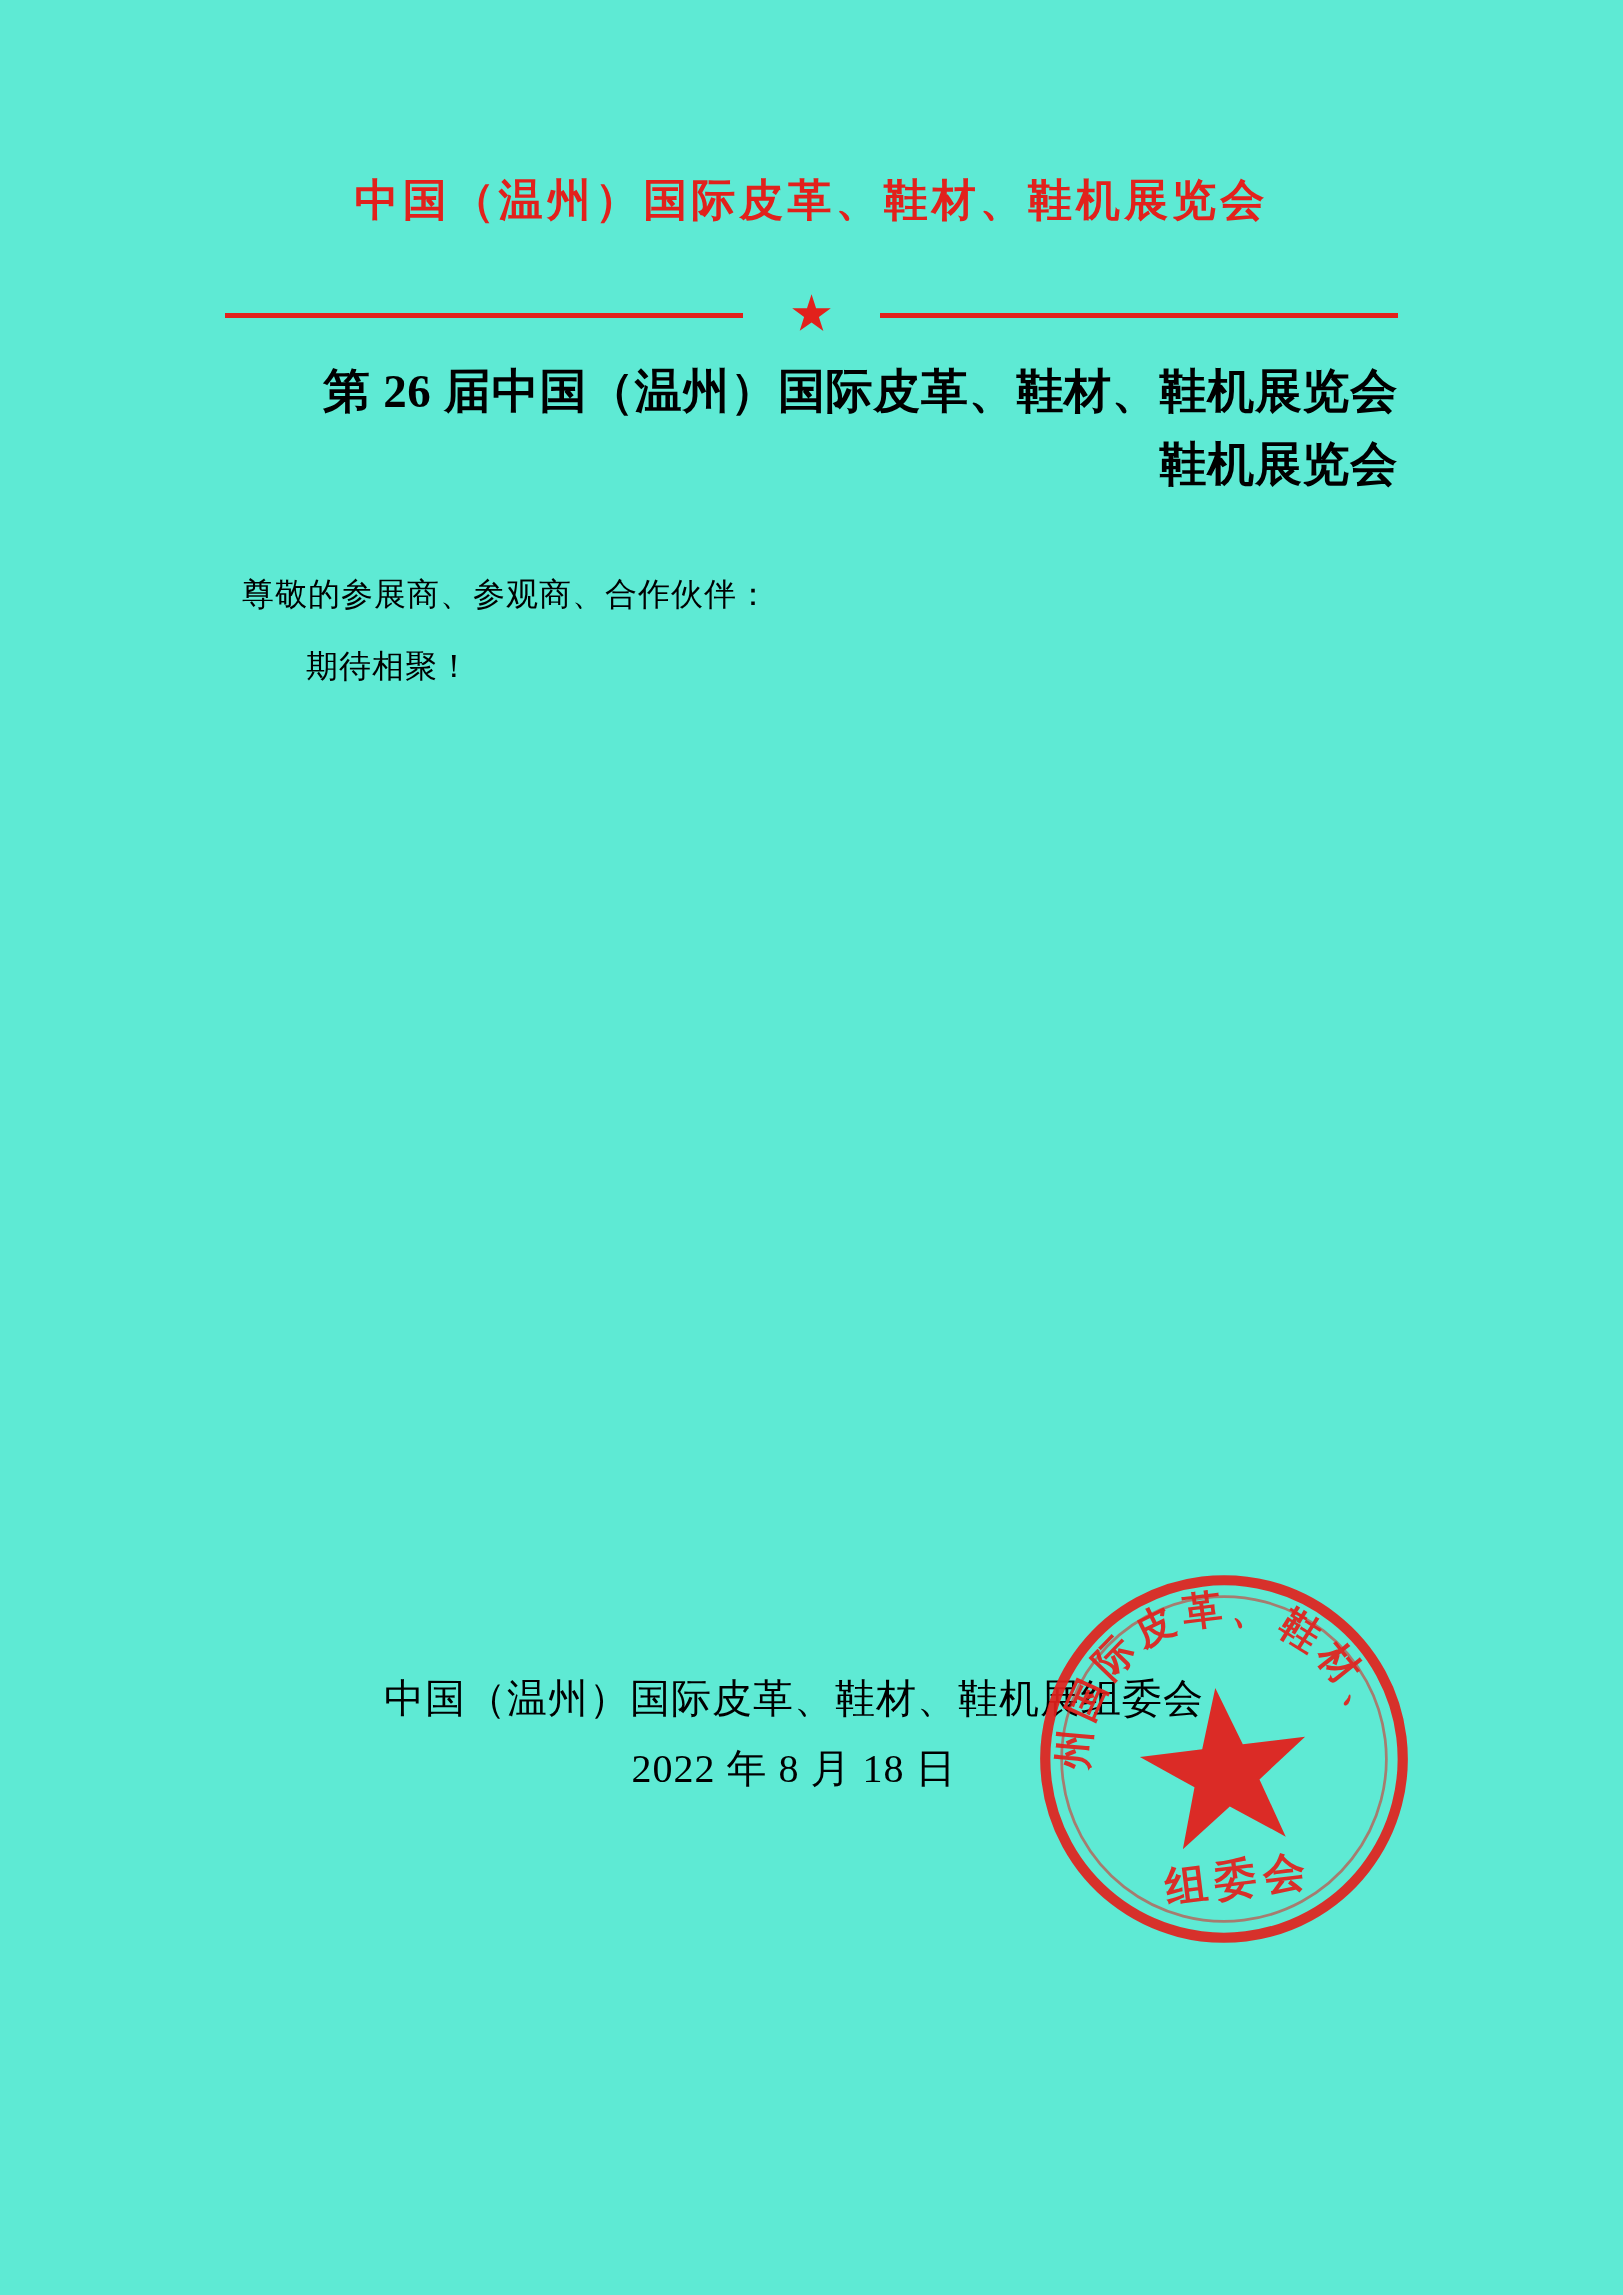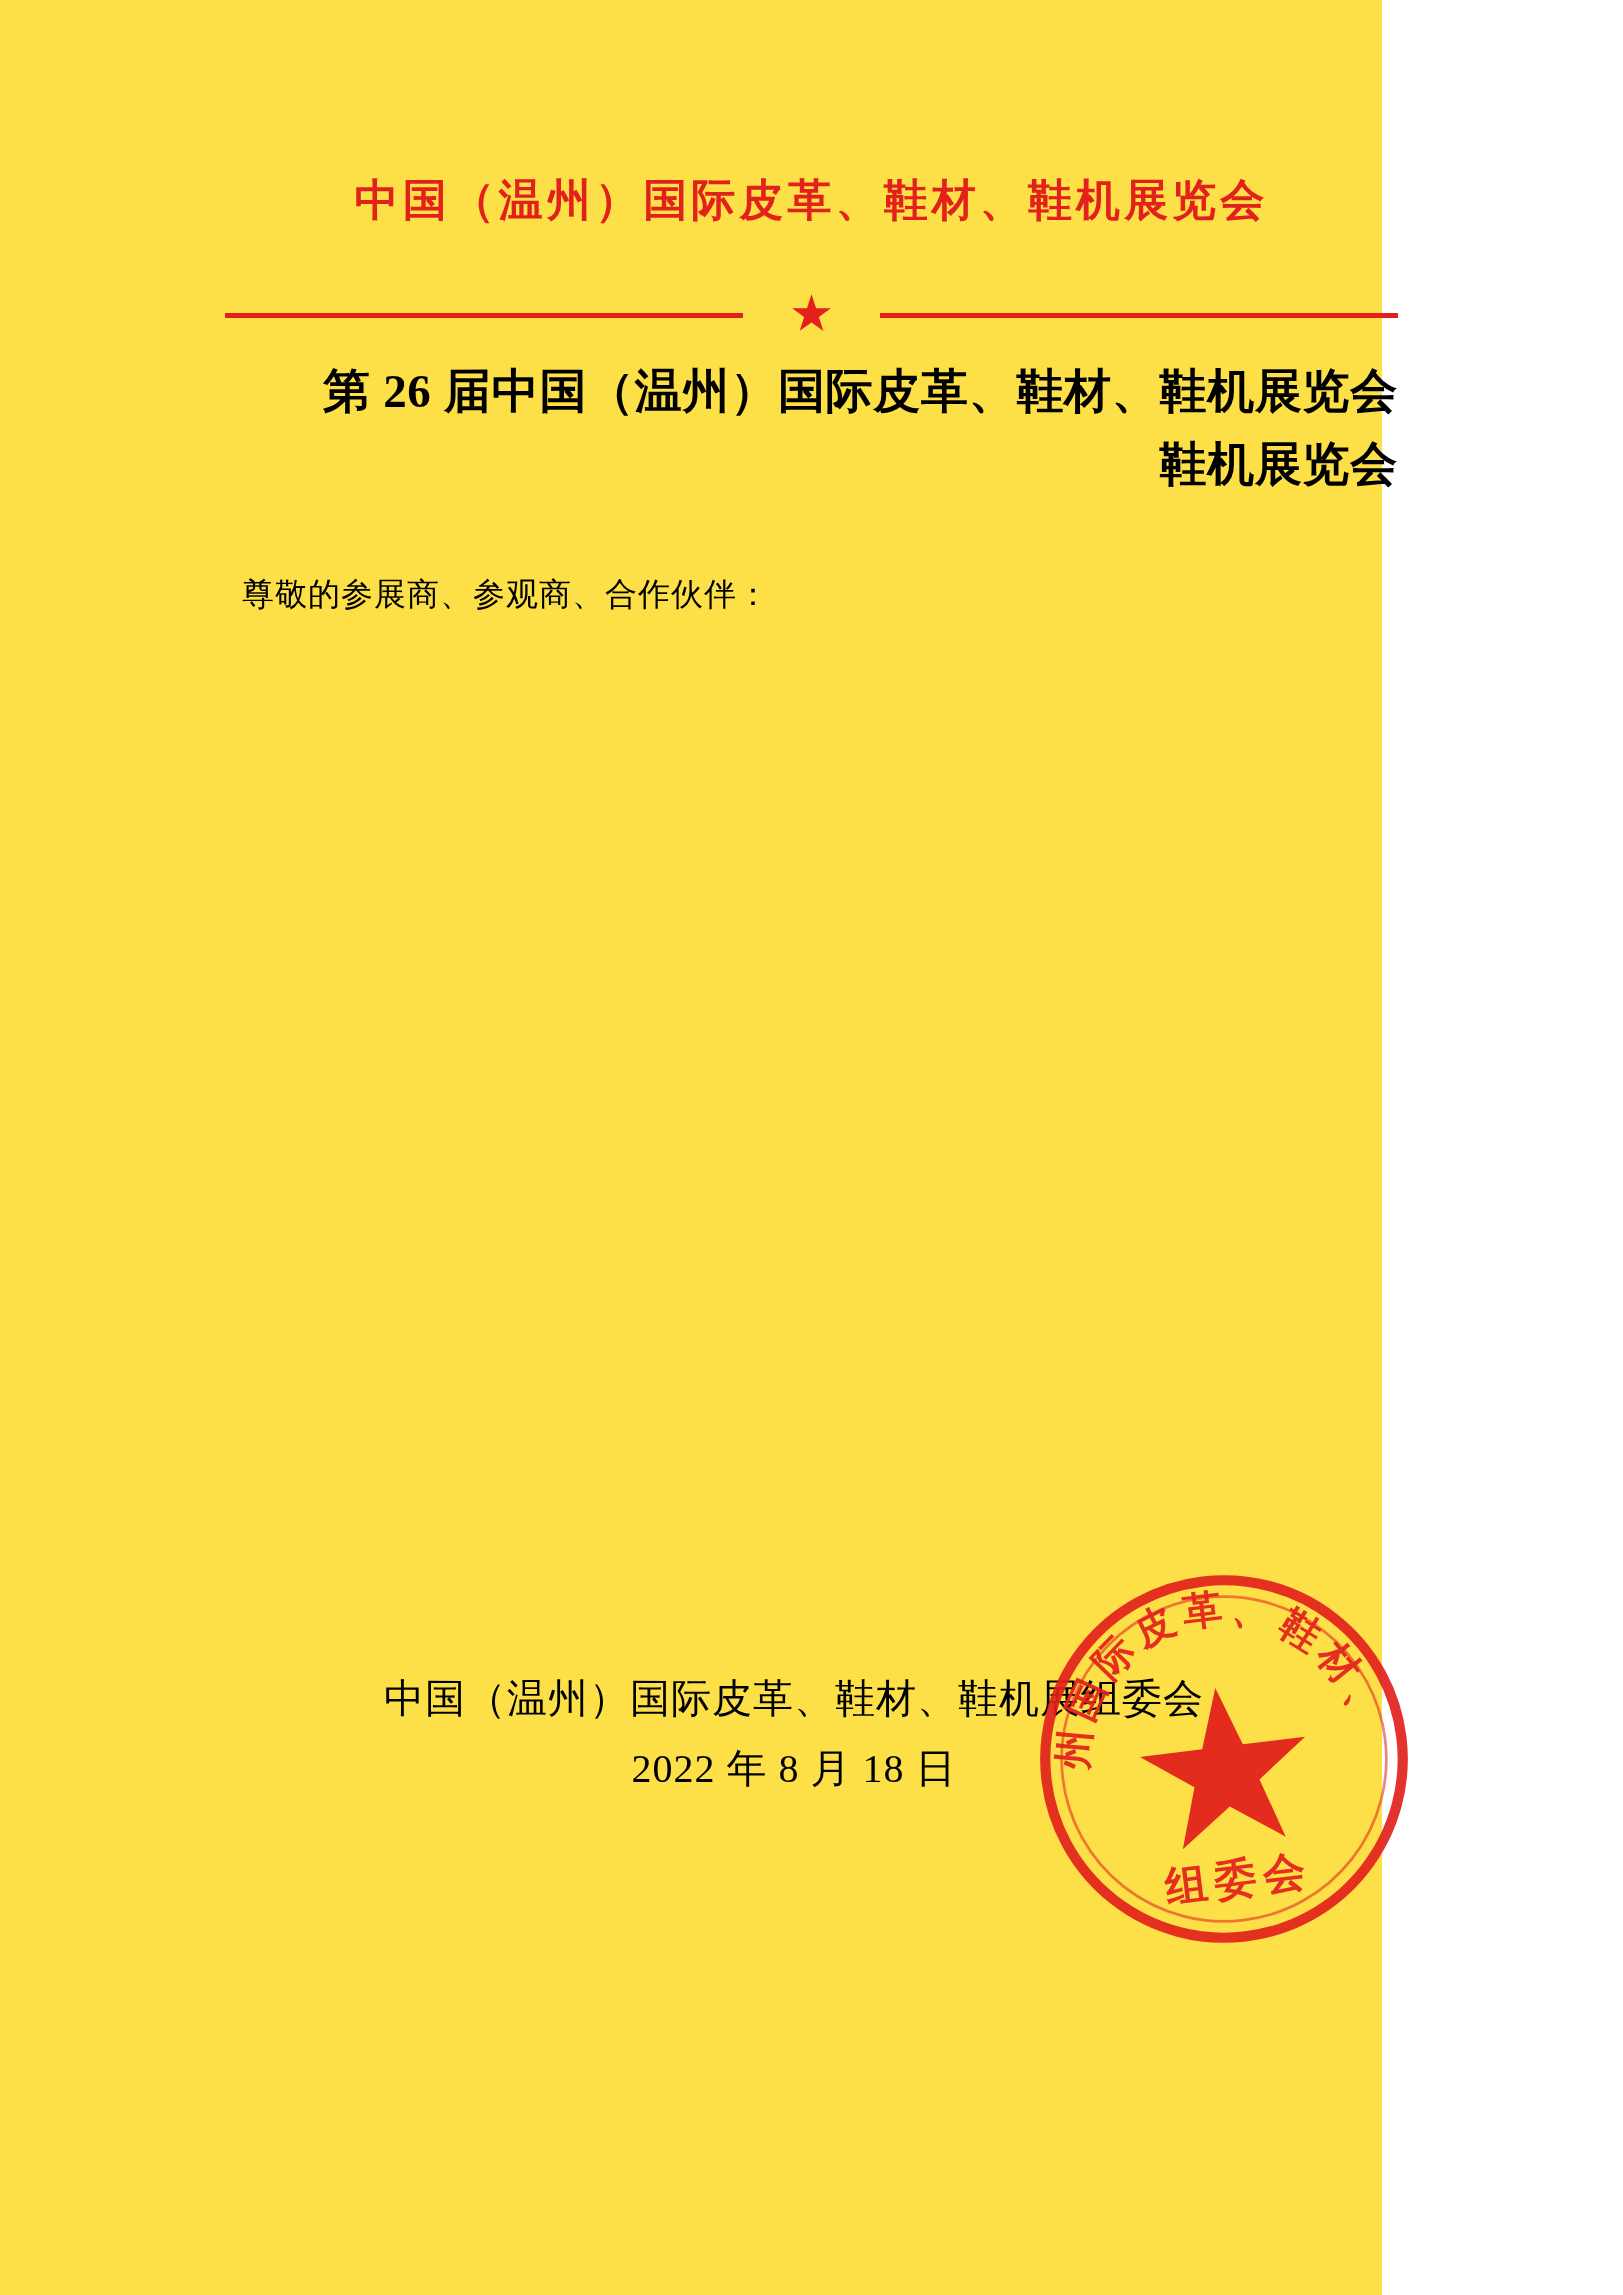--- a/index.html
+++ b/index.html
@@ -12,23 +12,23 @@
     height: 2295px;
     font-family: "Liberation Serif", "DejaVu Serif", serif;
     position: relative;
     overflow: hidden;
   }
 
   .page {
     position: absolute;
     left: 0;
     top: 0;
-    width: 1382px;
+    width: 1623px;
     height: 2295px;
-    background: #fde047;
+    background: #5eead4;
   }
 
   
   .letterhead {
     position: absolute;
     left: 225px;
     top: 174px;
     width: 1173px;
     text-align: center;
   }
@@ -155,20 +155,21 @@
     <div class="rule-line rule-right"></div>
   </div>
 
   <div class="doc-title">
     <span>第 26 届中国（温州）国际皮革、鞋材、鞋机展览会</span>
     <span class="line2">鞋机展览会</span>
   </div>
 
   <div class="body-text">
     <p class="salutation">尊敬的参展商、参观商、合作伙伴：</p>
+    <p class="indent">期待相聚！</p>
   </div>
 
   <div class="signature">
     <div>中国（温州）国际皮革、鞋材、鞋机展组委会</div>
     <div>2022 年 8 月 18 日</div>
   </div>
 
   <div class="seal">
     <svg width="382" height="382" viewBox="0 0 560 560" xmlns="http://www.w3.org/2000/svg">
       <defs>

